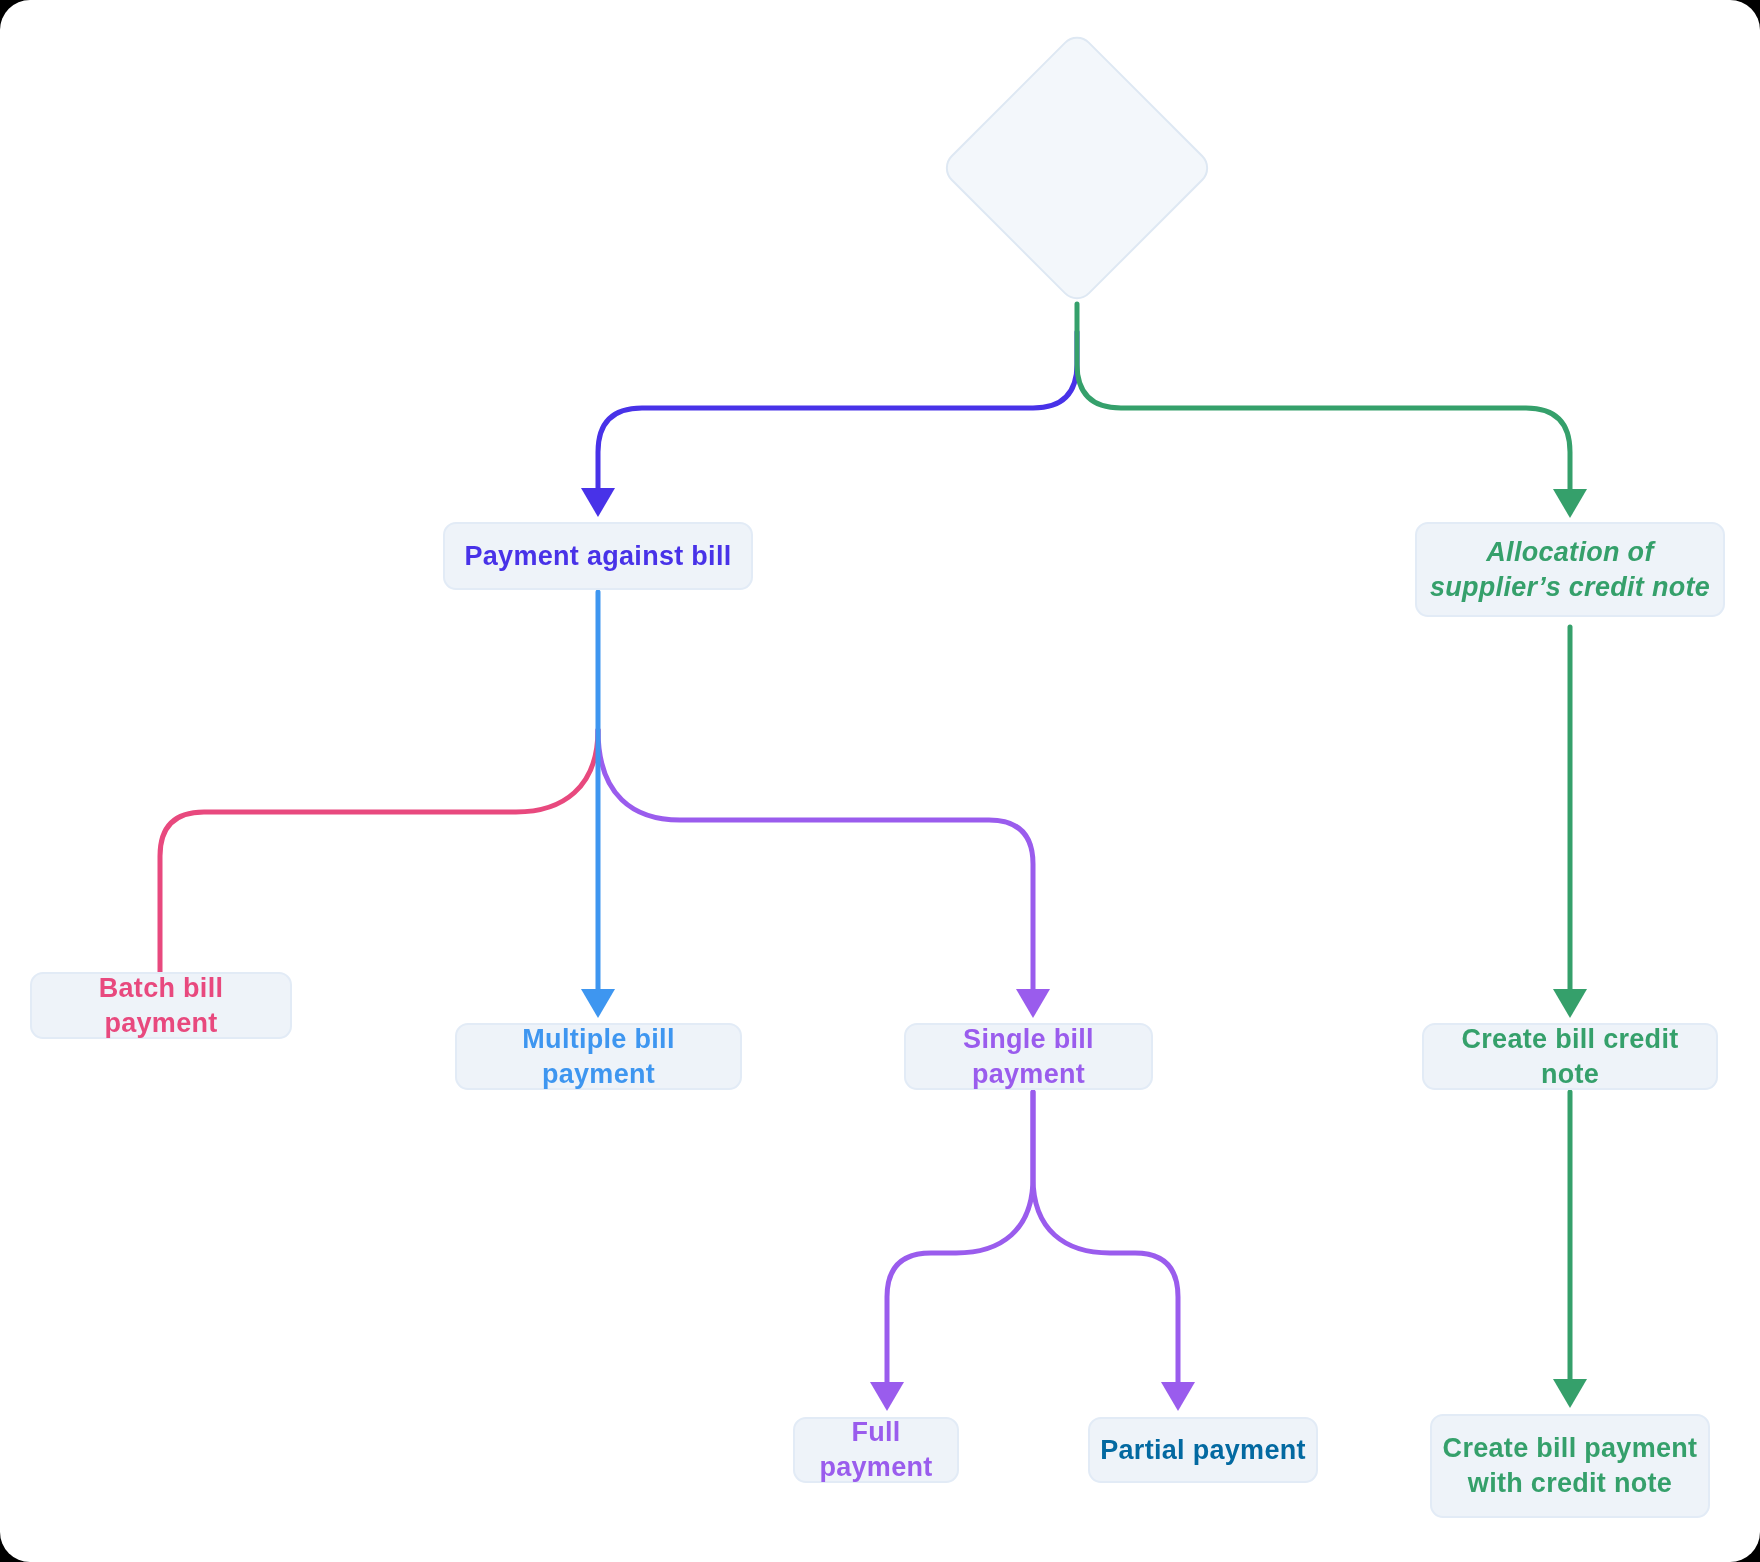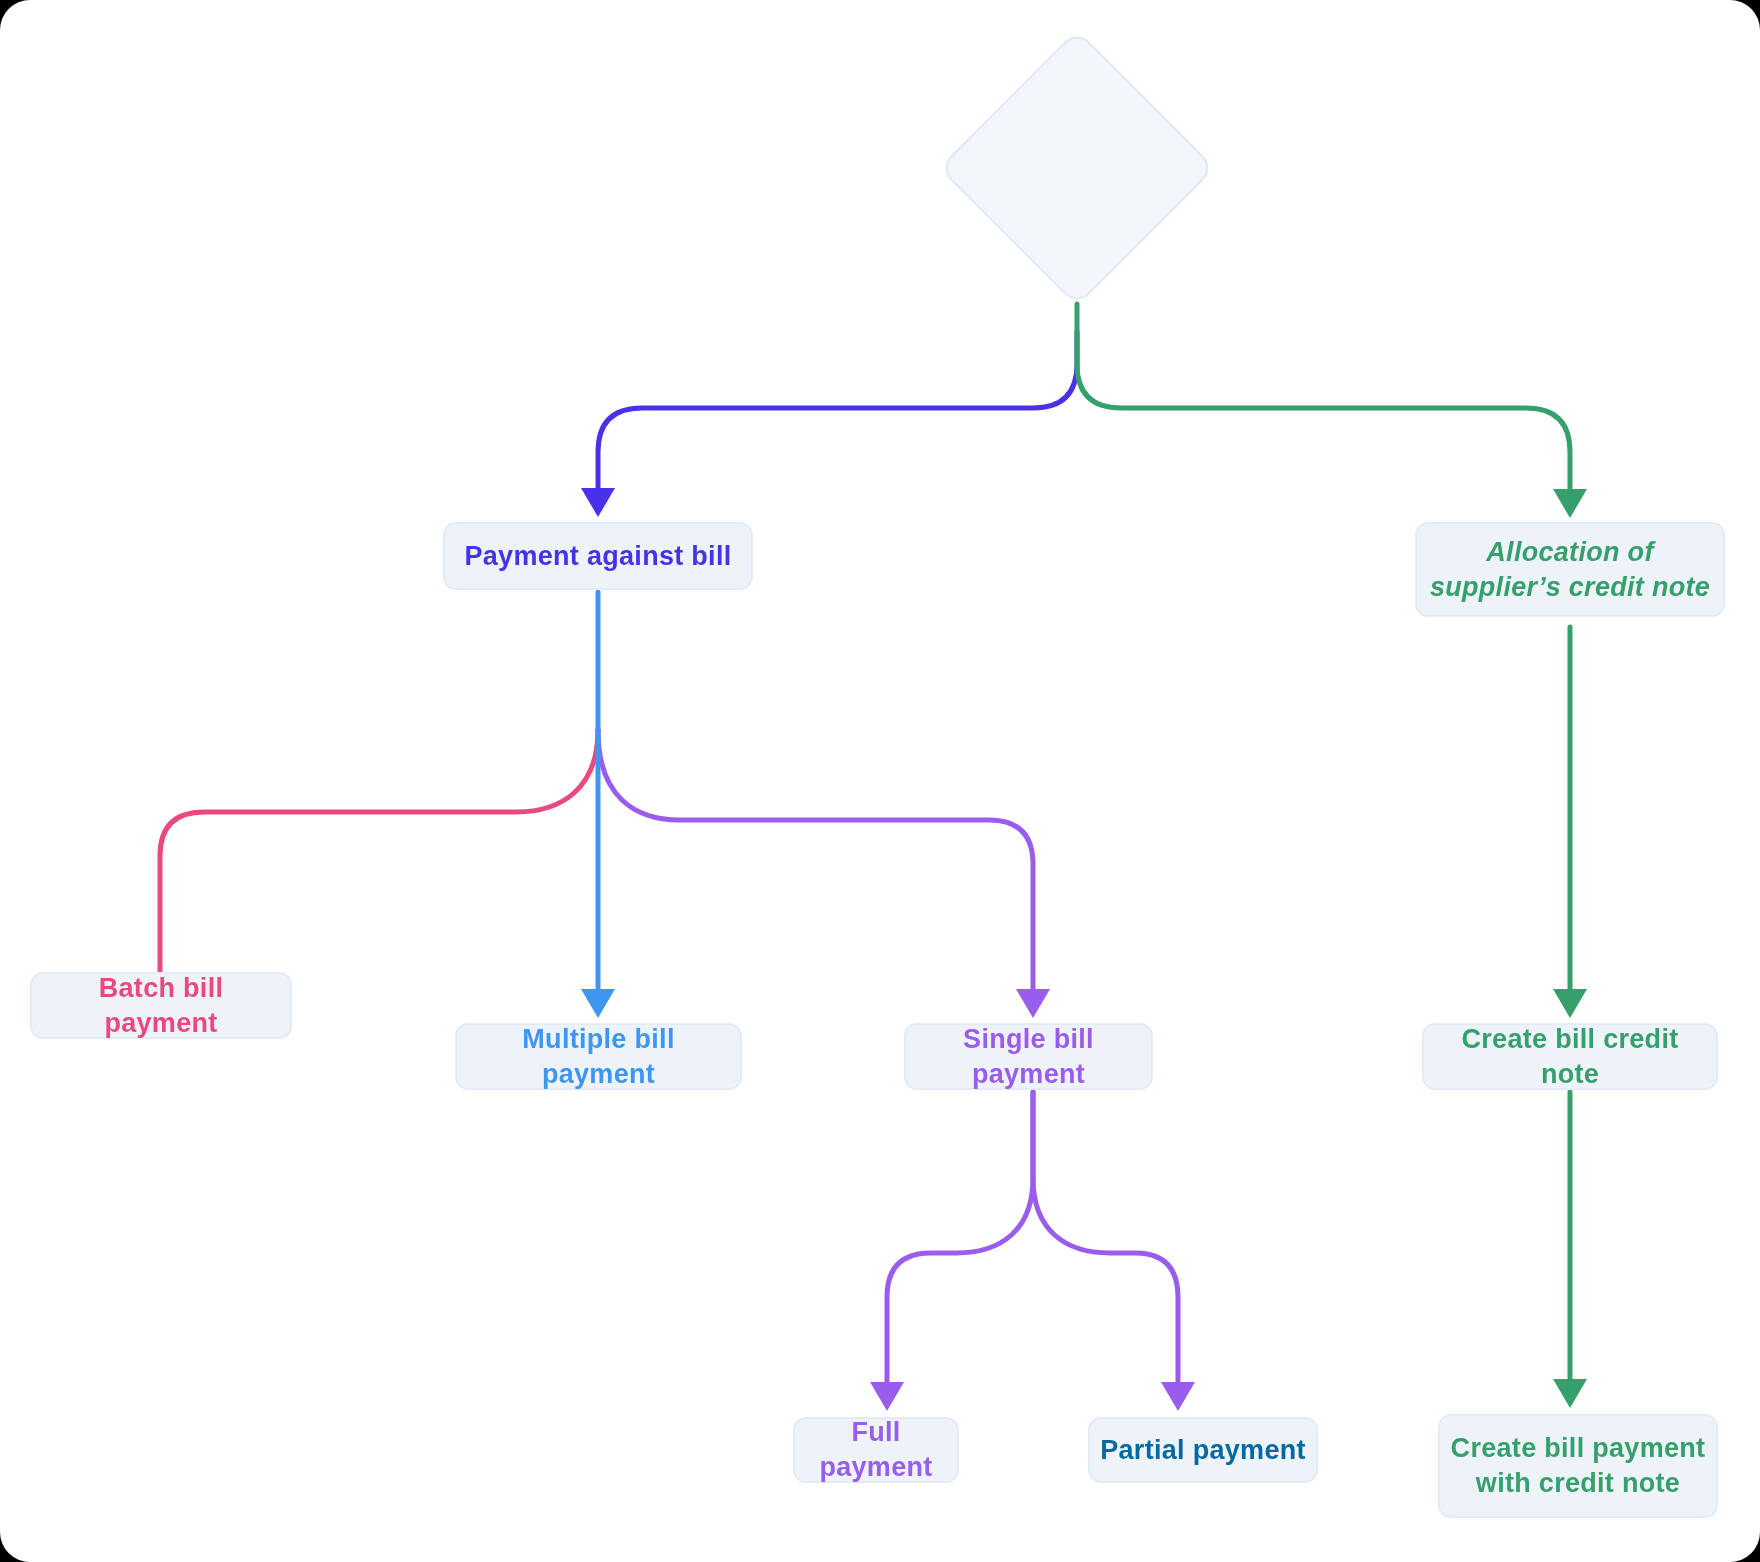--- a/index.html
+++ b/index.html
@@ -26,21 +26,21 @@
     font-weight:700; font-size:25px; color:#2e3a4e; letter-spacing:.3px;
   }
   #n-payment  { left:443px;  top:522px;  width:310px; height:68px;  }
   #n-alloc    { left:1415px; top:522px;  width:310px; height:95px;font-style:italic; }
   #n-batch    { left:30px;   top:972px; width:262px; height:67px;  }
   #n-multiple { left:455px;  top:1023px; width:287px; height:67px;  }
   #n-single   { left:904px;  top:1023px; width:249px; height:67px;  }
   #n-full     { left:793px;  top:1417px; width:166px; height:66px;  }
   #n-partial  { left:1064px; top:1417px; width:230px; height:66px;  }
   #n-ccn      { left:1422px; top:1023px; width:296px; height:67px;  }
-  #n-cpwcn    { left:1430px; top:1414px; width:280px; height:104px;margin-left:8px; }
+  #n-cpwcn    { left:1430px; top:1414px; width:280px; height:104px; }
 </style>
 </head>
 <body>
 
 <div class="stage">
 
   <svg class="connectors" viewBox="0 0 1760 1562" fill="none">
 
     <path d="M 1077 332 L 1077 364 Q 1077 408 1033 408 L 642 408 Q 598 408 598 452 L 598 492" stroke-width="5" stroke-linecap="round" stroke="#4832e8"></path>
     <path d="M 1077 304 L 1077 364 Q 1077 408 1121 408 L 1526 408 Q 1570 408 1570 452 L 1570 493" stroke-width="5" stroke-linecap="round" stroke="#35a06b"></path>

